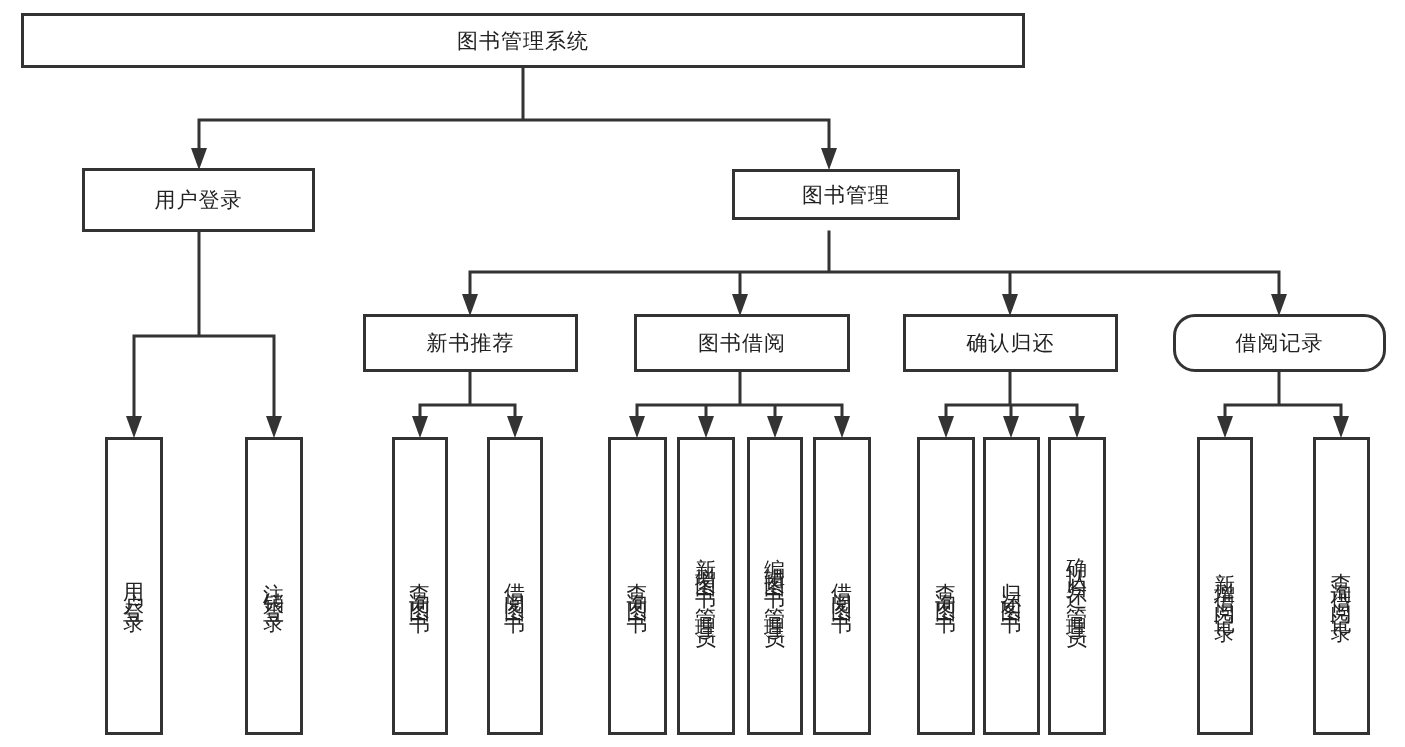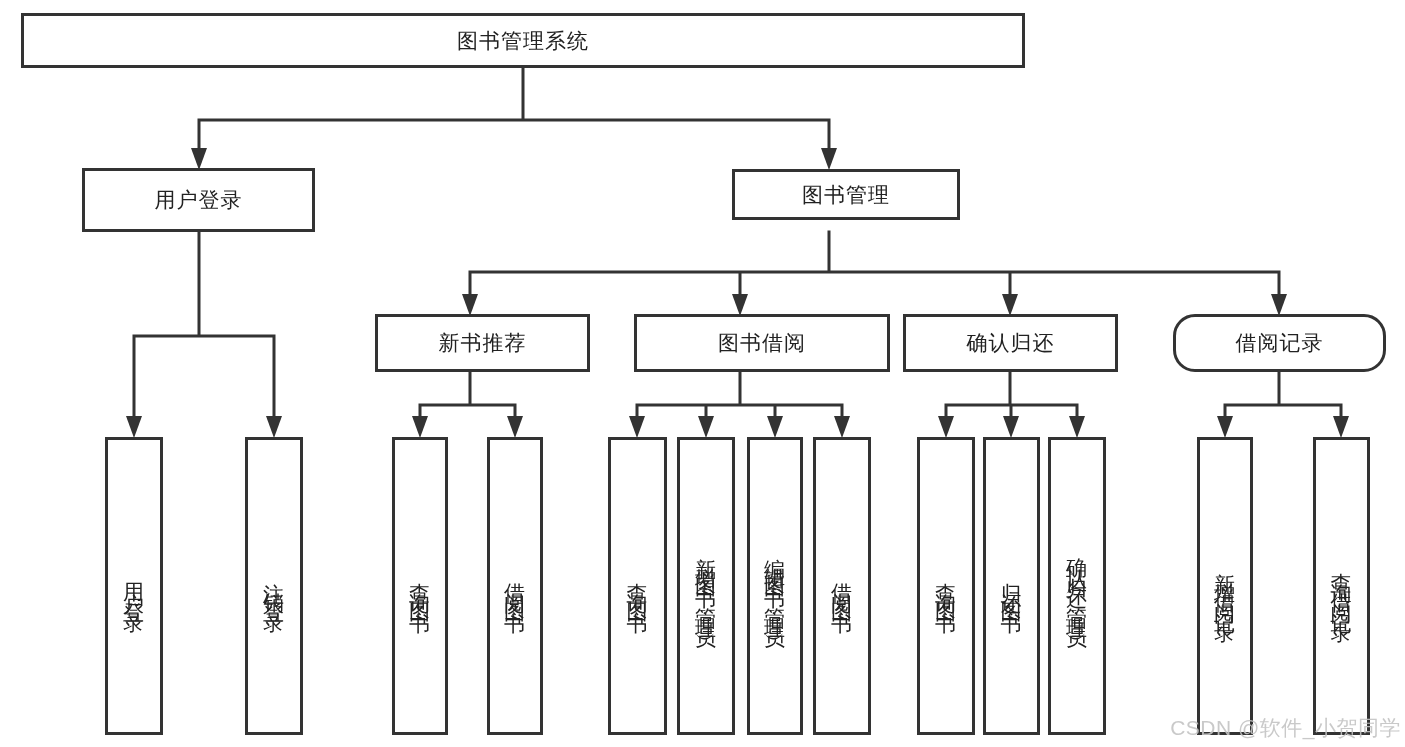--- a/index.html
+++ b/index.html
@@ -51,22 +51,22 @@
     color: #c4c4c4;
     letter-spacing: 0.5px;
     opacity: 0.9;
     z-index: 5;
     white-space: nowrap;
   }
   
   #r      { left: 21px;   top: 13px;  width: 1004px; height: 55px; }
   #g-login{ left: 82px;   top: 168px; width: 233px;  height: 64px; }
   #g-mgmt { left: 712px;  top: 169px; width: 228px;  height: 51px; margin-left: 20px; }
-  #g-nbr  { left: 363px;  top: 314px; width: 215px;  height: 58px; margin-left: 12px; }
-  #g-bb   { left: 634px;  top: 314px; width: 256px;  height: 58px; }
+  #g-nbr  { left: 363px;  top: 314px; width: 215px;  height: 58px; }
+  #g-bb   { left: 634px;  top: 314px; width: 216px;  height: 58px; }
   #g-cb   { left: 903px;  top: 314px; width: 215px;  height: 58px; }
   #g-br   { left: 1173px; top: 314px; width: 213px;  height: 58px; border-radius: 22px; }
   #a1 { left: 105px;  width: 58px; }
   #a2 { left: 245px;  width: 58px; }
   #b1 { left: 392px;  width: 56px; }
   #b2 { left: 487px;  width: 56px; }
   #c1 { left: 608px;  width: 59px; }
   #c2 { left: 677px;  width: 58px; }
   #c3 { left: 747px;  width: 56px; }
   #c4 { left: 813px;  width: 58px; }
@@ -168,14 +168,13 @@
     <span class="vtext">确认归还（管理员）</span>
   </div>
 
   <div class="vbox" id="e1">
     <span class="vtext">新增借阅记录</span>
   </div>
   <div class="vbox" id="e2">
     <span class="vtext">查询借阅记录</span>
   </div>
 
-  <div class="watermark">CSDN @软件_小贺同学</div>
 </div>
 
 </body></html>

